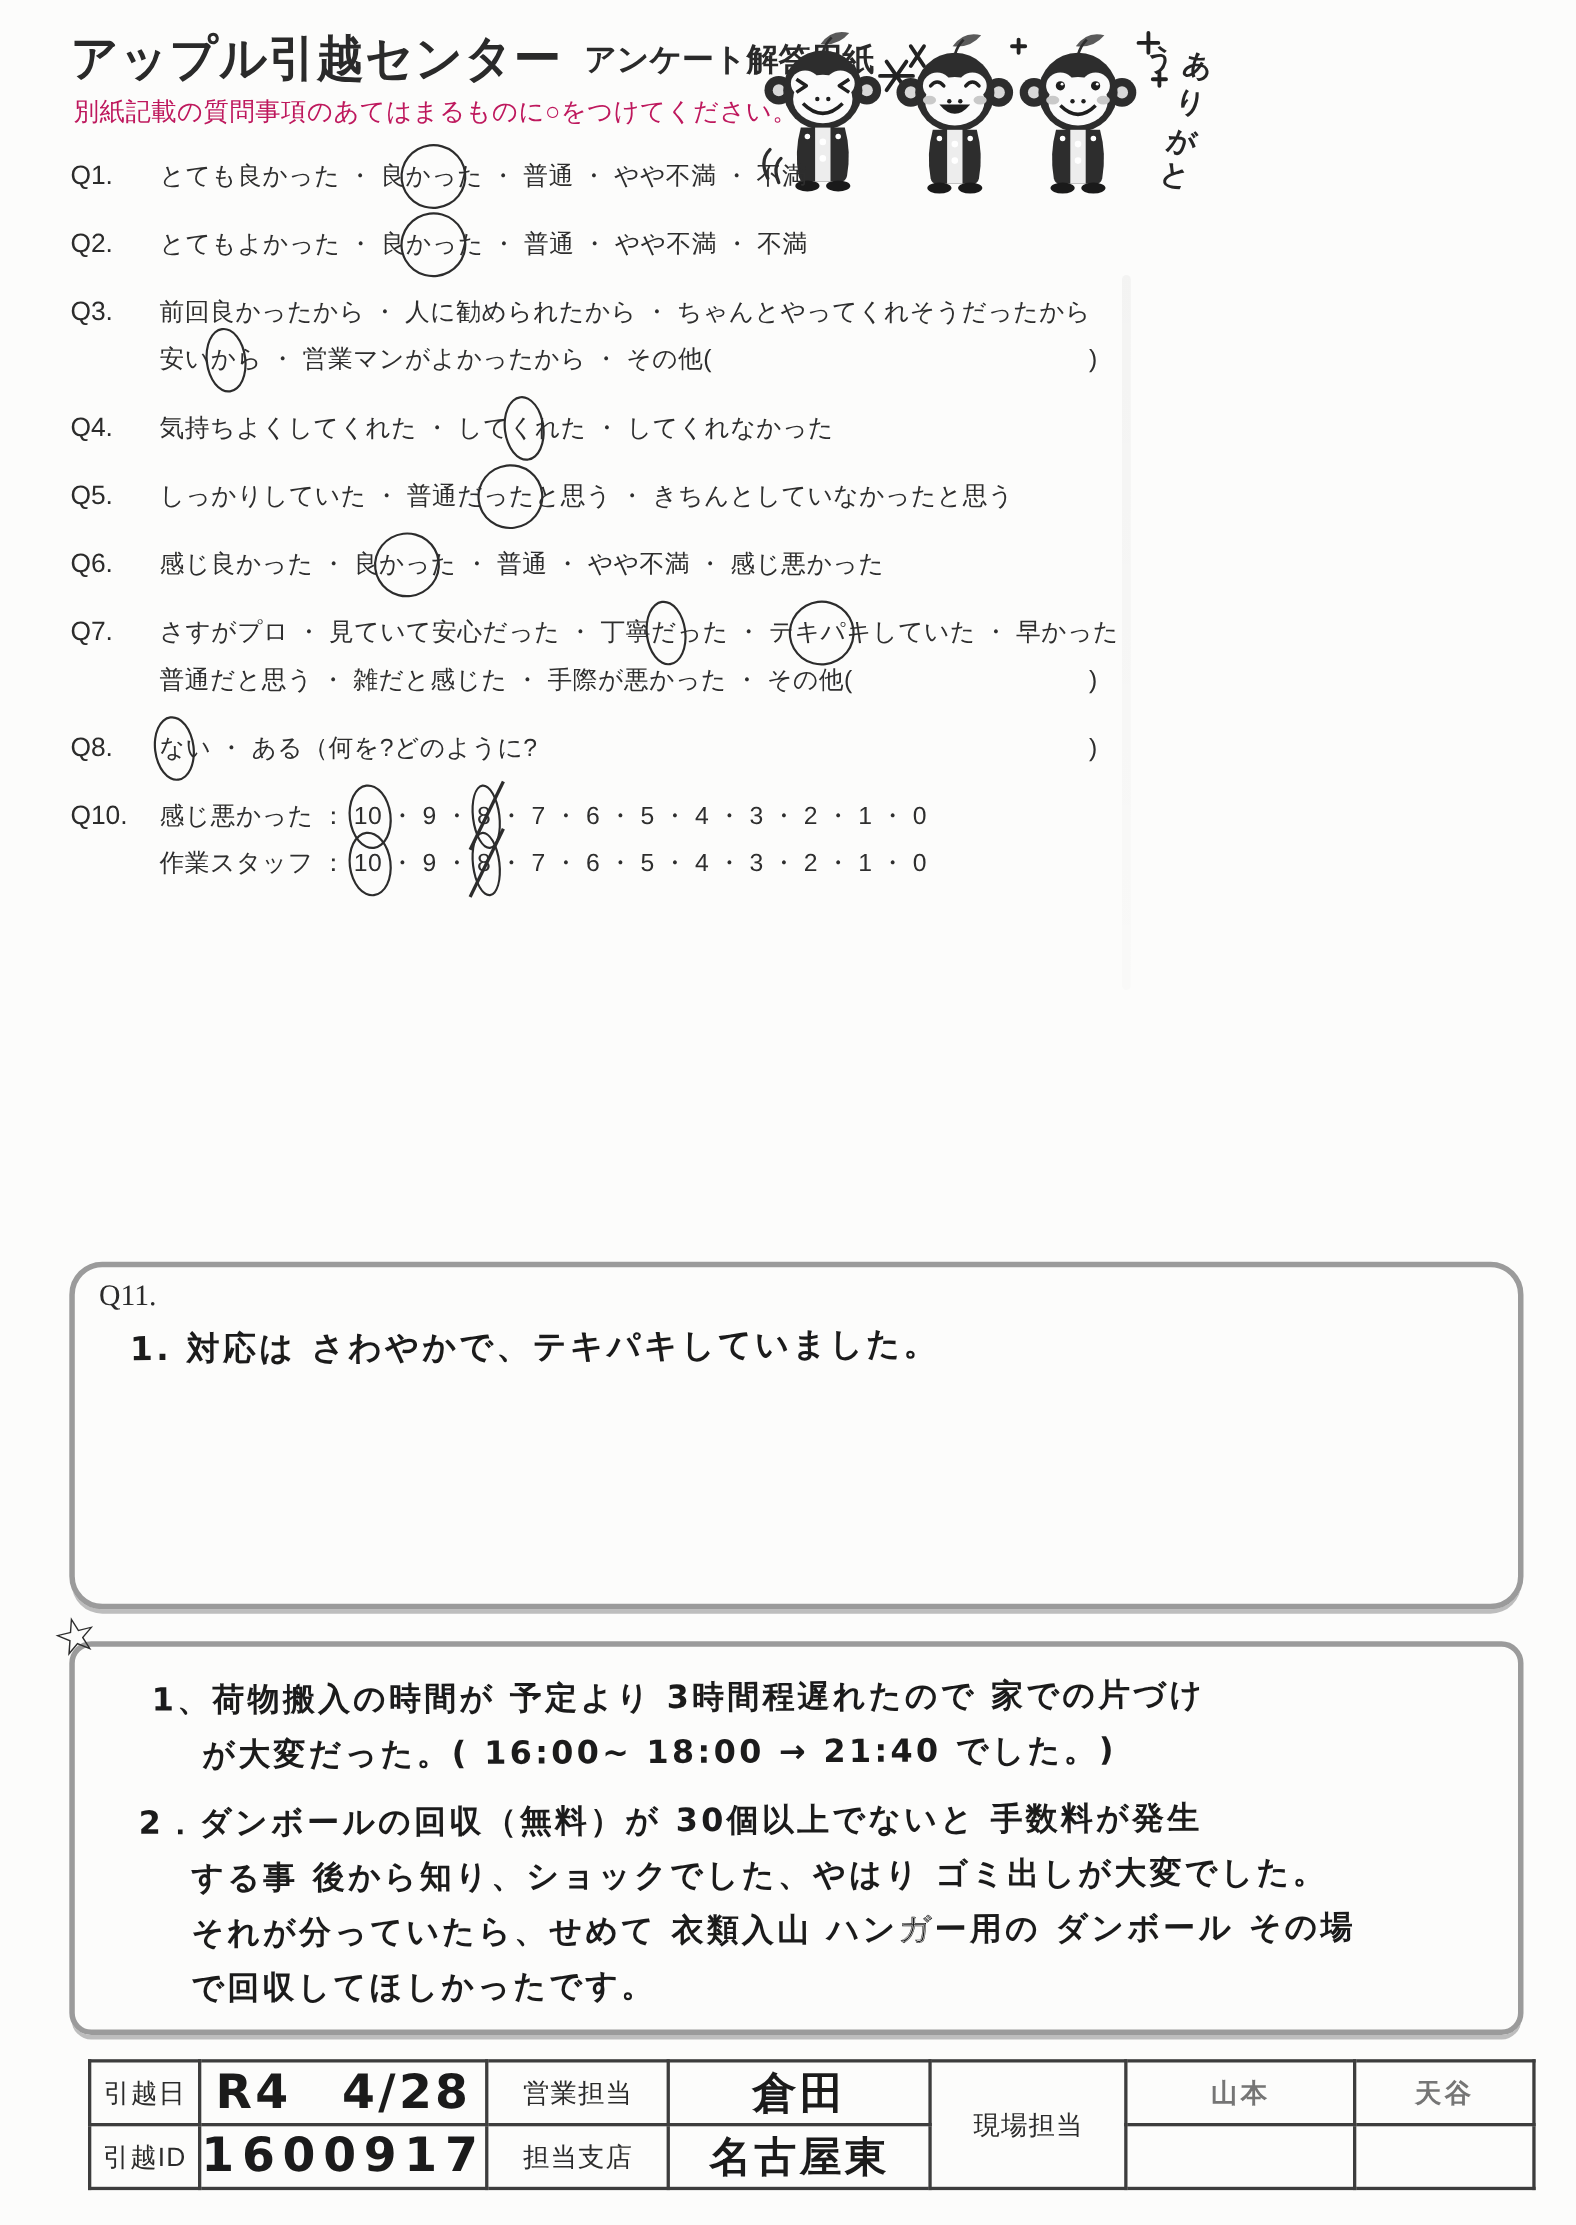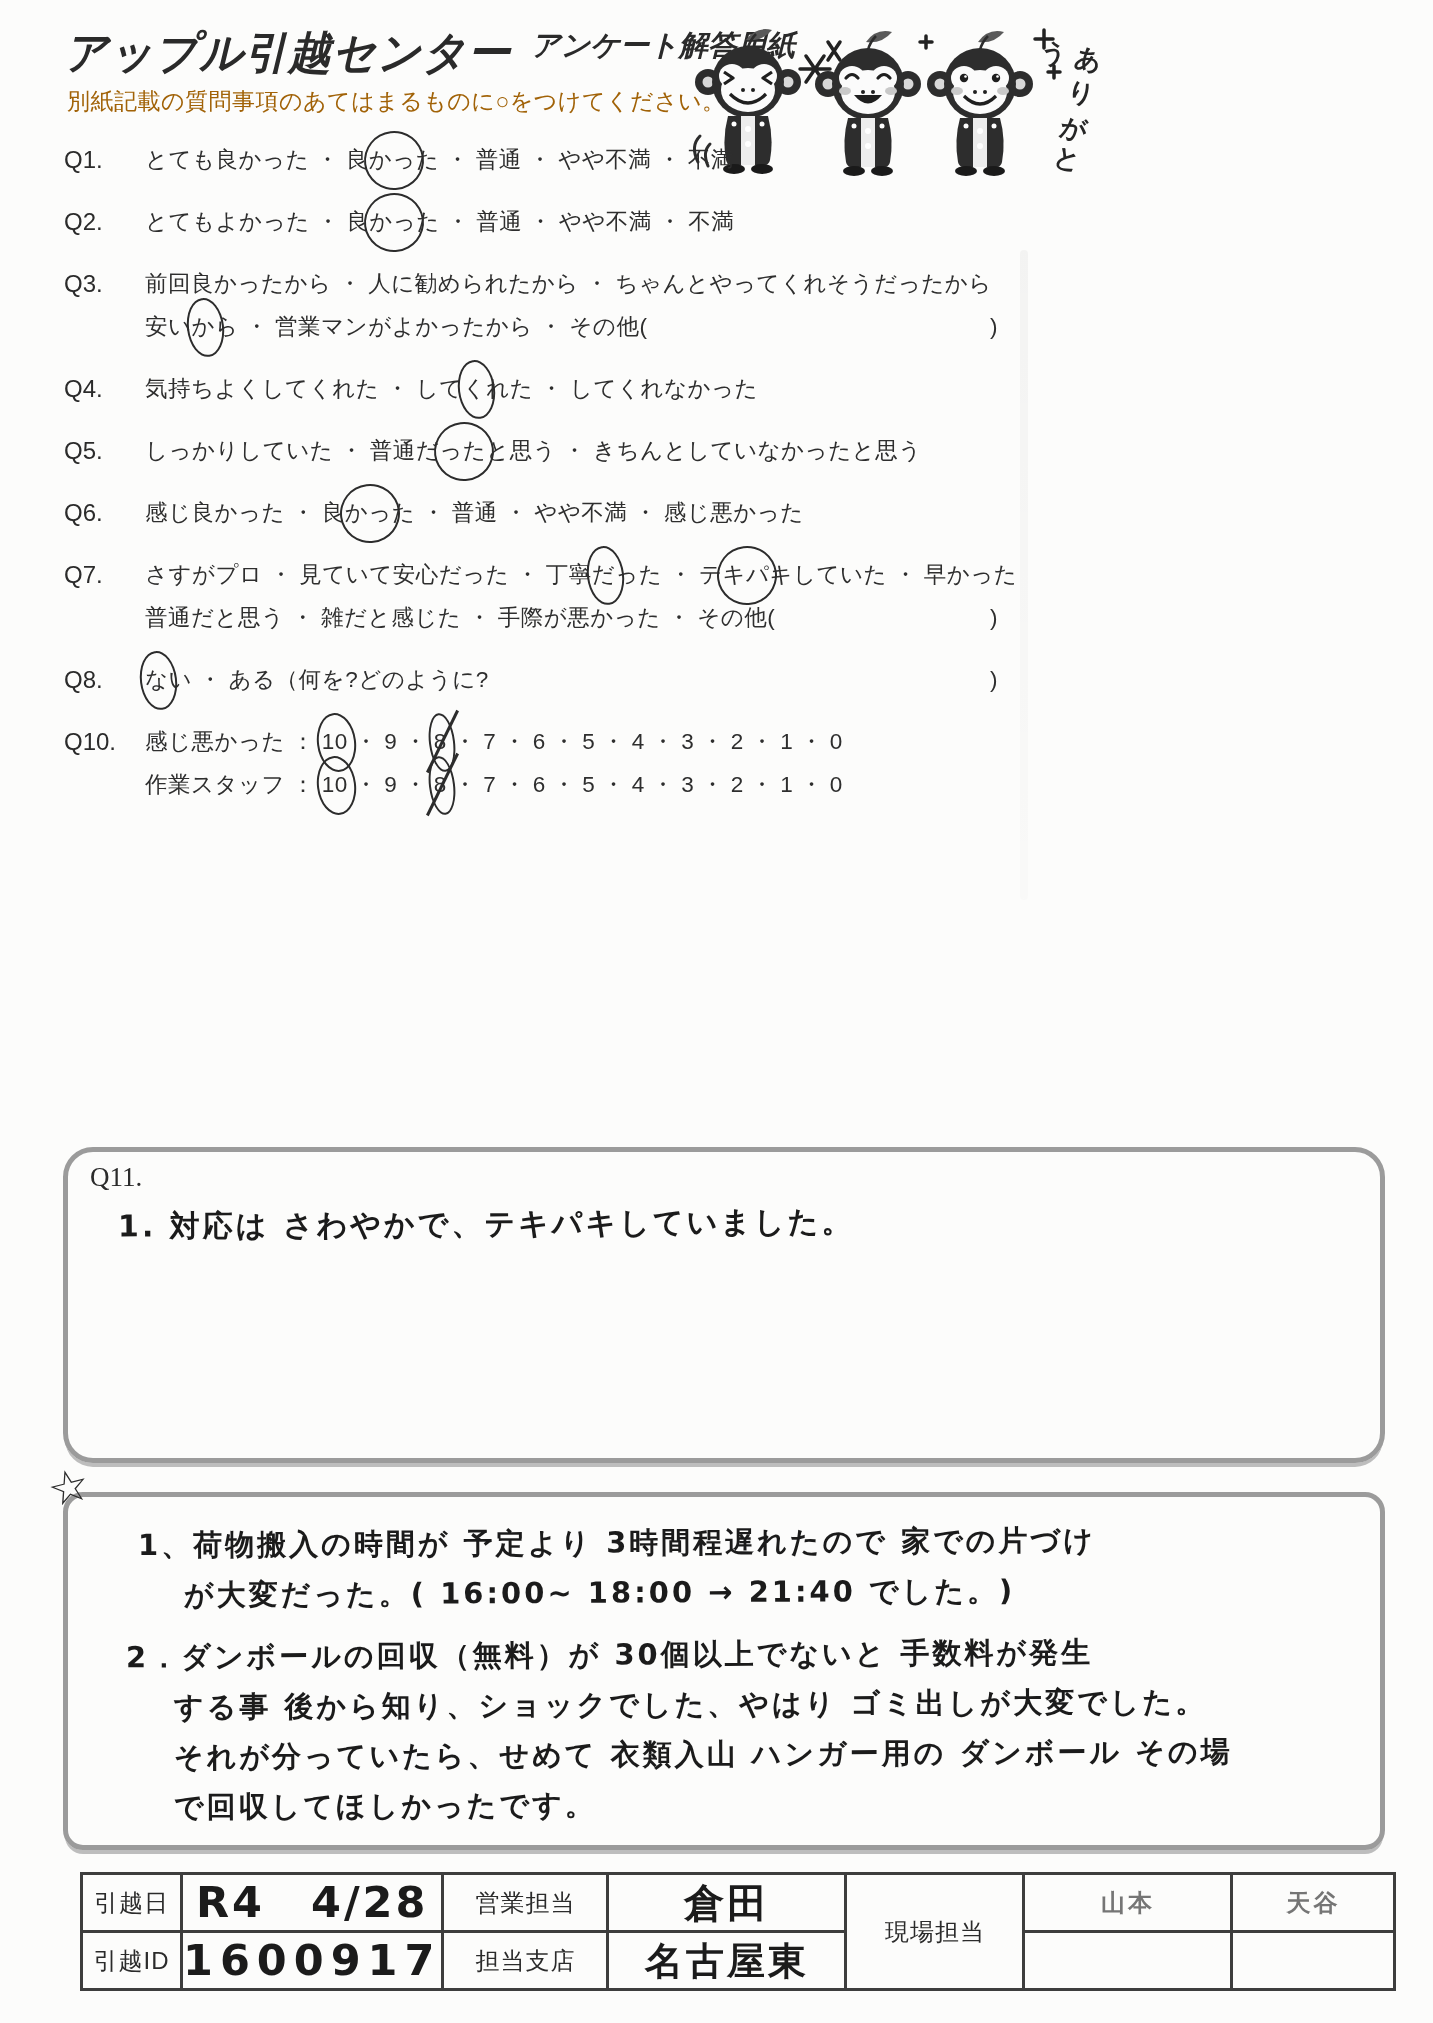--- a/index.html
+++ b/index.html
@@ -2,24 +2,24 @@
 <html><head>
 <meta charset="utf-8">
 <style>
   html,body { margin:0; padding:0; background:#e8e8e8; }
   .page {
     position:relative; width:1433px; height:2023px; margin:0 auto;
     background:#fcfcfb; overflow:hidden; color:#2e2e2e;
     font-family:"Liberation Sans","DejaVu Sans",sans-serif;
   }
   
-  .title-row { position:absolute; left:64px; top:26px; display:flex; align-items:flex-start; gap:20px; white-space:nowrap;font-style:italic; }
+  .title-row { position:absolute; left:64px; top:26px; display:flex; align-items:center; gap:20px; white-space:nowrap; }
   .title-main { font-size:43px; font-weight:bold; letter-spacing:1px; margin:0; color:#2a2a2a; transform:scaleY(1.04); transform-origin:left bottom; }
   .title-sub  { font-size:29px; font-weight:bold; margin:0; color:#2a2a2a; }
-  .instruction { position:absolute; left:67px; top:86px; font-size:23px; letter-spacing:0.5px; color:#a16207; }
+  .instruction { position:absolute; left:67px; top:86px; font-size:23px; letter-spacing:0.5px; color:#be185d; }
   
   .mascots { position:absolute; left:688px; top:18px; width:445px; height:180px; }
   .thanks {
     position:absolute; left:338px; top:6px; height:168px;
     writing-mode:vertical-rl; font-size:26px; letter-spacing:5px;
     transform:rotate(12deg); color:#262626; font-weight:bold;
     font-family:"DejaVu Sans","Liberation Sans",sans-serif;
   }
   
   .questions { position:absolute; left:64px; top:138px; width:1330px; }

